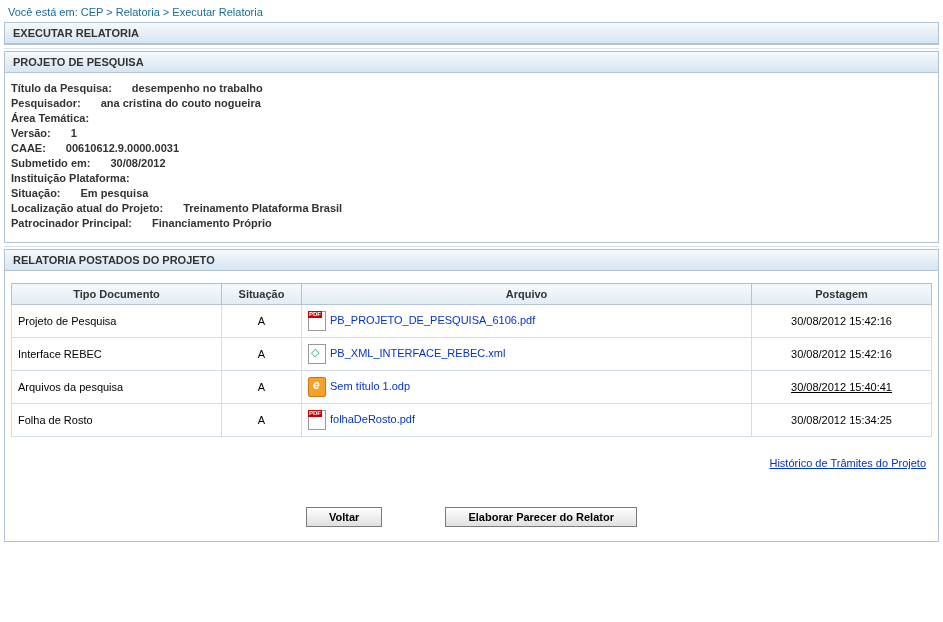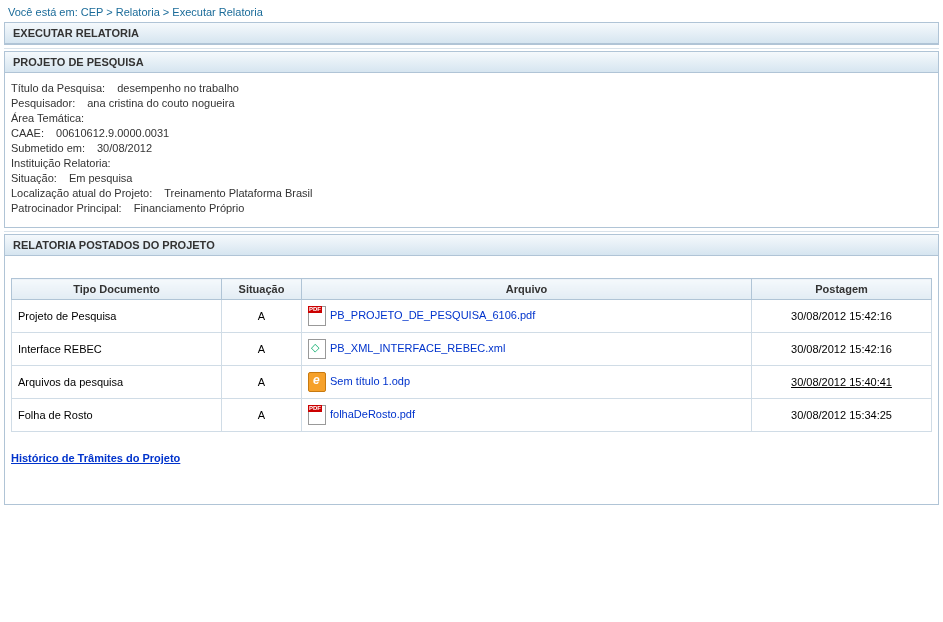--- a/index.html
+++ b/index.html
@@ -31,32 +31,32 @@
     }
     .panel-body {
       padding: 6px 6px 10px 6px;
     }
     .field-row {
       margin: 3px 0;
       font-size: 11px;
       color: #333;
     }
     .field-label {
-      font-weight: normal;
+      font-weight: bold;
       display: inline;
     }
     .field-value {
-      font-weight: normal;
+      font-weight: bold;
       display: inline;
-      margin-left: 12px;
+      margin-left: 20px;
     }
     table.docs {
       width: 100%;
       border-collapse: collapse;
-      margin-top: 16px;
+      margin-top: 6px;
     }
     table.docs th {
       background: linear-gradient(to bottom, #f5f9fc 0%, #e2ecf4 100%);
       border: 1px solid #b0c4d6;
       padding: 4px 6px;
       font-weight: bold;
       font-size: 11px;
       color: #333;
       text-align: center;
     }
@@ -120,25 +120,25 @@
       content:"e";
       position:absolute;
       left:4px; top:0;
       color:#fff;
       font-size:12px;
       font-weight:bold;
       font-style:italic;
     }
     .history-link {
       display:block;
+      text-align: right;
       color: #0033cc;
       text-decoration: underline;
       padding: 20px 6px 30px 0;
       cursor: pointer;
-      font-weight: bold;
     }
     .button-bar {
       text-align: center;
       padding: 8px 0 4px 0;
     }
     .btn {
       display:inline-block;
       border: 1px solid #7a7a7a;
       background: linear-gradient(#fefefe, #e0e0e0);
       font-size: 11px;
@@ -169,23 +169,24 @@
 </div>
 
 <div class="spacer"></div>
 
 <div class="panel">
   <div class="panel-header">PROJETO DE PESQUISA</div>
   <div class="panel-body">
     <div class="field-row"><span class="field-label">Título da Pesquisa:</span><span class="field-value">desempenho no trabalho</span></div>
     <div class="field-row"><span class="field-label">Pesquisador:</span><span class="field-value">ana cristina do couto nogueira</span></div>
     <div class="field-row"><span class="field-label">Área Temática:</span><span class="field-value"></span></div>
+    <div class="field-row"><span class="field-label">Versão:</span><span class="field-value">1</span></div>
     <div class="field-row"><span class="field-label">CAAE:</span><span class="field-value">00610612.9.0000.0031</span></div>
     <div class="field-row"><span class="field-label">Submetido em:</span><span class="field-value">30/08/2012</span></div>
-    <div class="field-row"><span class="field-label">Instituição Relatoria:</span><span class="field-value"></span></div>
+    <div class="field-row"><span class="field-label">Instituição Plataforma:</span><span class="field-value"></span></div>
     <div class="field-row"><span class="field-label">Situação:</span><span class="field-value">Em pesquisa</span></div>
     <div class="field-row"><span class="field-label">Localização atual do Projeto:</span><span class="field-value">Treinamento Plataforma Brasil</span></div>
     <div class="field-row"><span class="field-label">Patrocinador Principal:</span><span class="field-value">Financiamento Próprio</span></div>
   </div>
 </div>
 
 <div class="spacer"></div>
 
 <div class="panel">
   <div class="panel-header">RELATORIA POSTADOS DO PROJETO</div>
@@ -222,14 +223,18 @@
             <td class="col-tipo">Folha de Rosto</td>
             <td class="col-sit" style="text-align: center;">A</td>
             <td class="file-cell"><span class="file-icon icon-pdf"></span><a class="file-link">folhaDeRosto.pdf</a></td>
             <td class="col-post" style="text-align: center;">30/08/2012 15:34:25</td>
           </tr>
         </tbody>
     </table>
 
     <a class="history-link">Histórico de Trâmites do Projeto</a>
 
+    <div class="button-bar">
+      <button class="btn">Voltar</button>
+      <button class="btn">Elaborar Parecer do Relator</button>
+    </div>
   </div>
 </div>
 
 </body></html>

